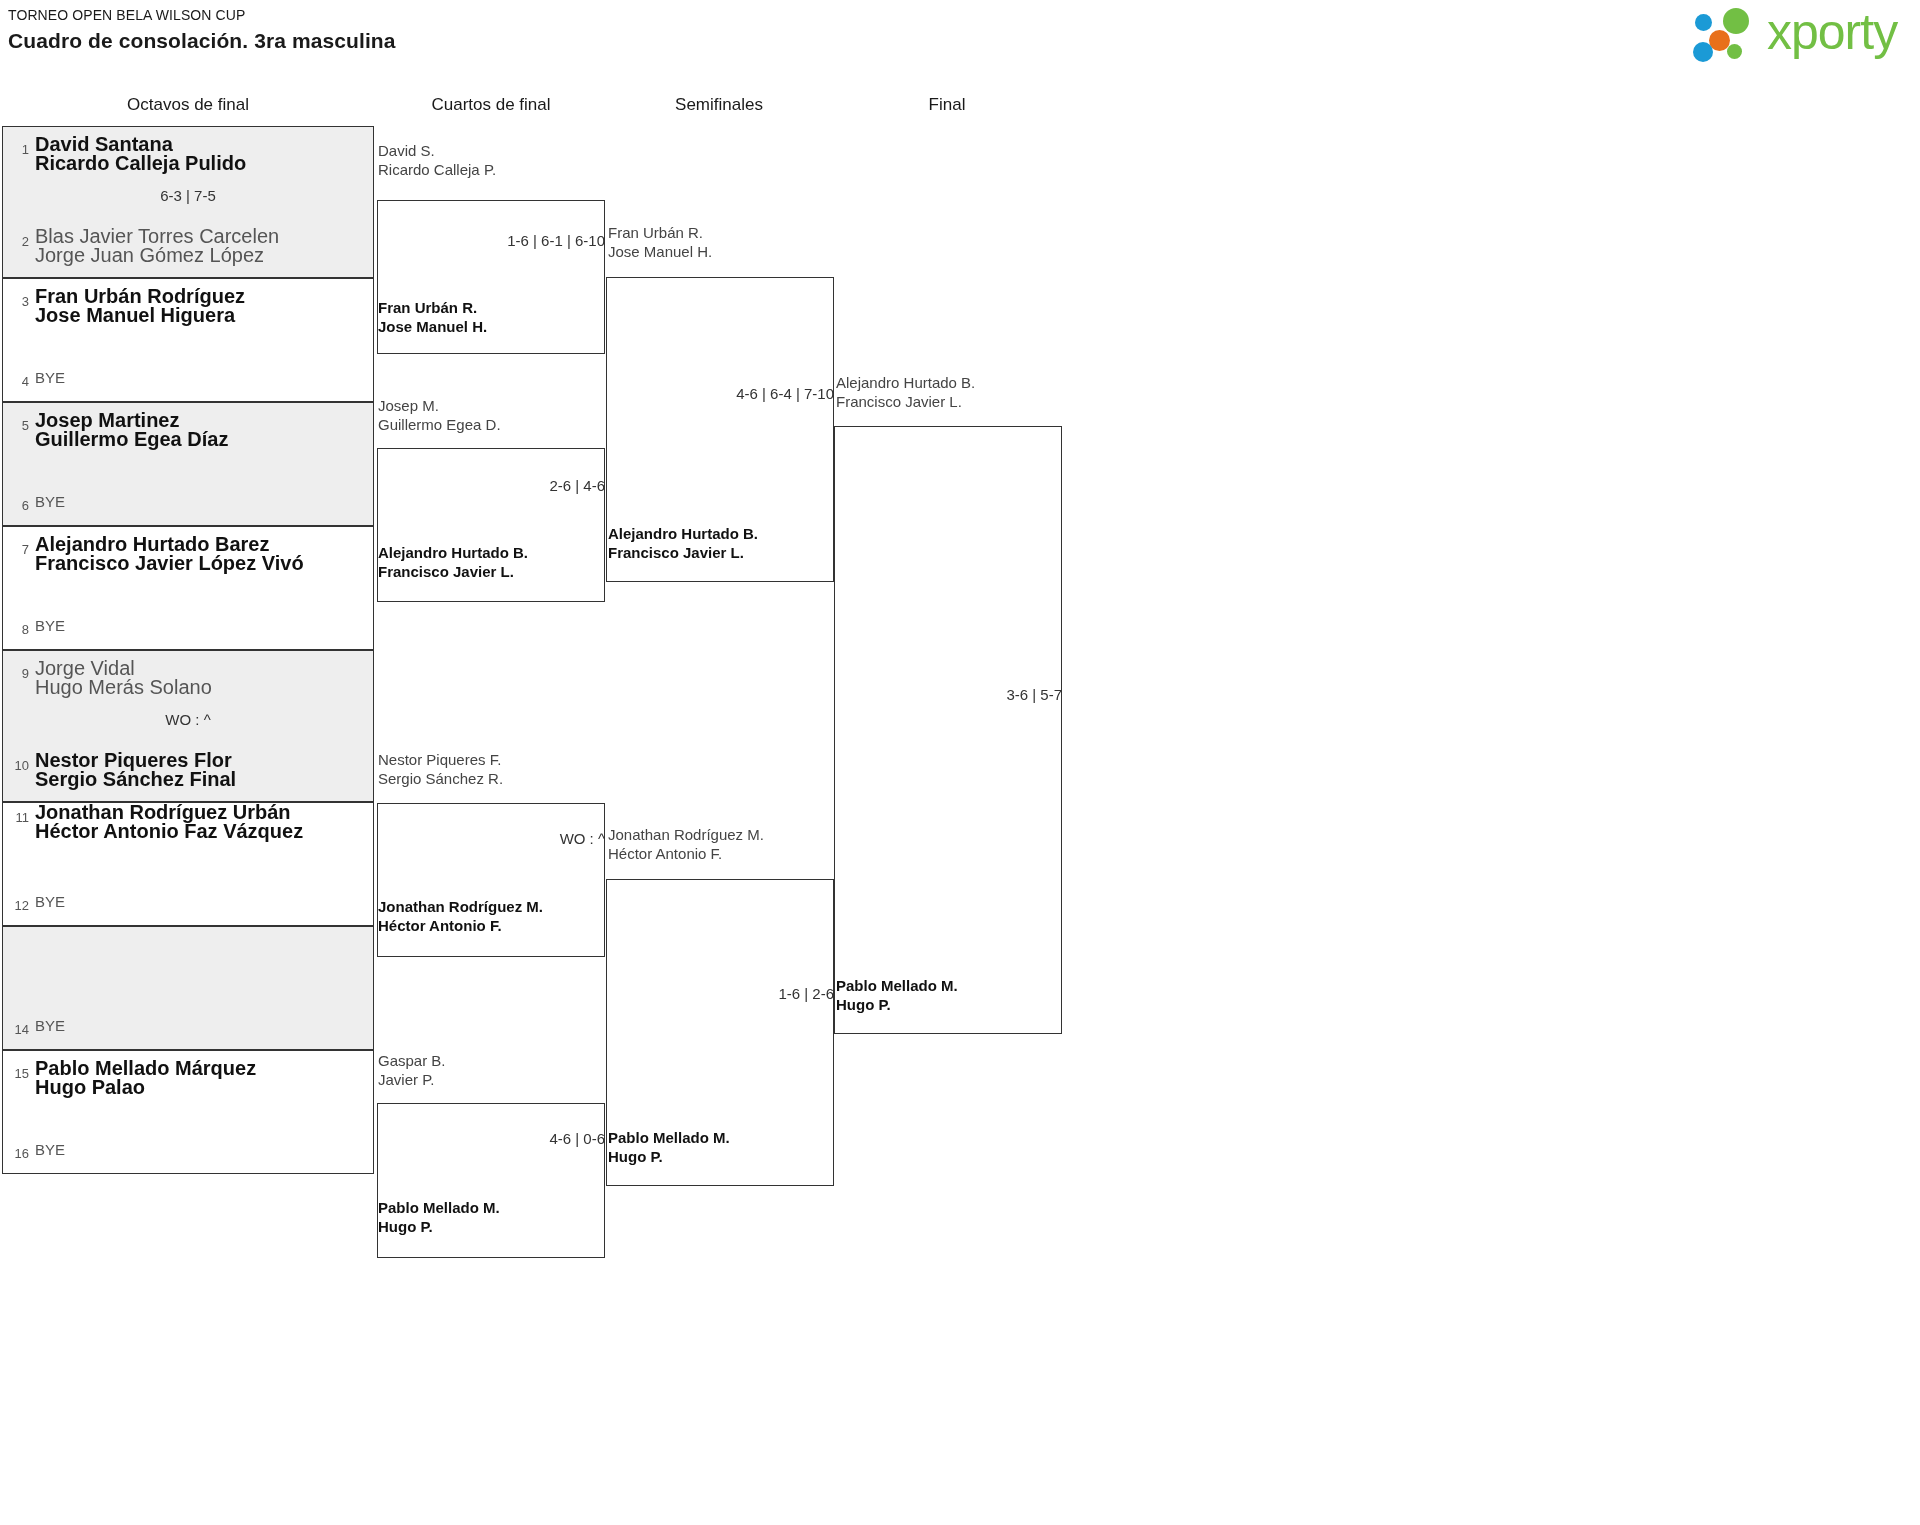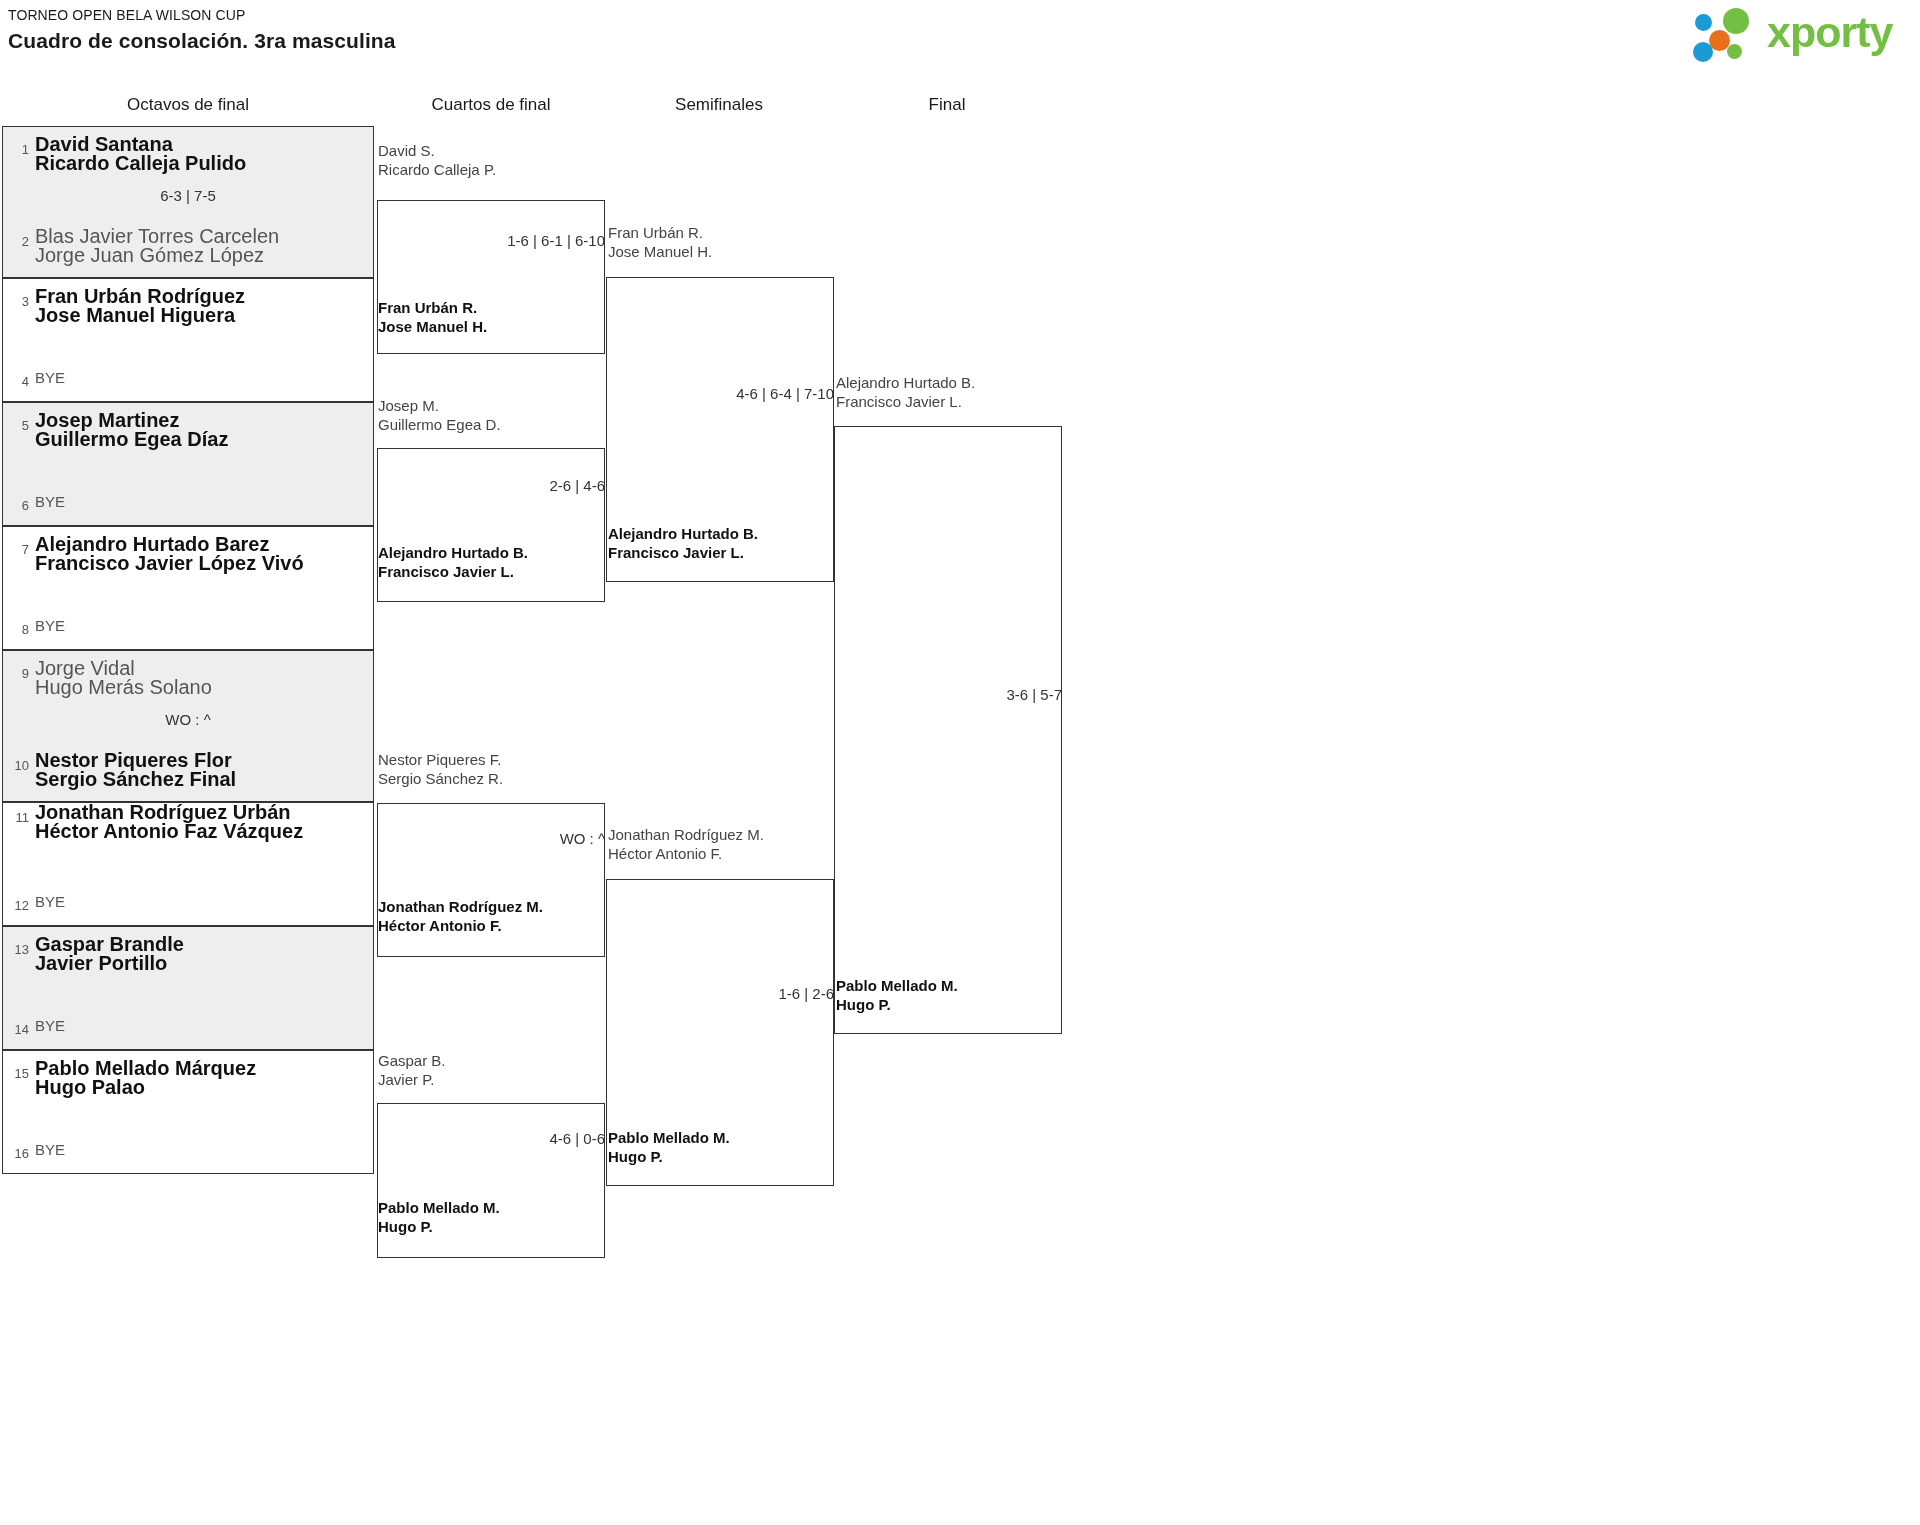--- a/index.html
+++ b/index.html
@@ -55,22 +55,22 @@
     height: 56px;
   }
   #brand-logo .dot {
     position: absolute;
     border-radius: 50%;
   }
   #brand-logo .logo-word {
     position: absolute;
     left: 72px;
     top: -2px;
-    font-size: 43px;
-    font-weight: bold;
+    font-size: 50px;
+    font-weight: normal;
     color: #72bf44;
     letter-spacing: -1px;
     line-height: 56px;
   }
 
   
   .round-header {
     position: absolute;
     top: 95px;
     font-size: 17px;
@@ -278,27 +278,20 @@
         <span class="nm">Héctor Antonio Faz Vázquez</span>
       </div>
     </div>
     <div class="r1-slot" style="top:88px;">
       <div class="r1-seed">12</div>
       <div class="r1-bye">BYE</div>
     </div>
   </div>
 
   <div class="r1-block shaded" style="top:926px; height:124px;">
-    <div class="r1-slot" style="top:8px;">
-      <div class="r1-seed">13</div>
-      <div class="r1-names winner">
-        <span class="nm">Gaspar Brandle</span>
-        <span class="nm">Javier Portillo</span>
-      </div>
-    </div>
     <div class="r1-slot" style="top:88px;">
       <div class="r1-seed">14</div>
       <div class="r1-bye">BYE</div>
     </div>
   </div>
 
   <div class="r1-block plain" style="top:1050px; height:124px;">
     <div class="r1-slot" style="top:8px;">
       <div class="r1-seed">15</div>
       <div class="r1-names winner">

